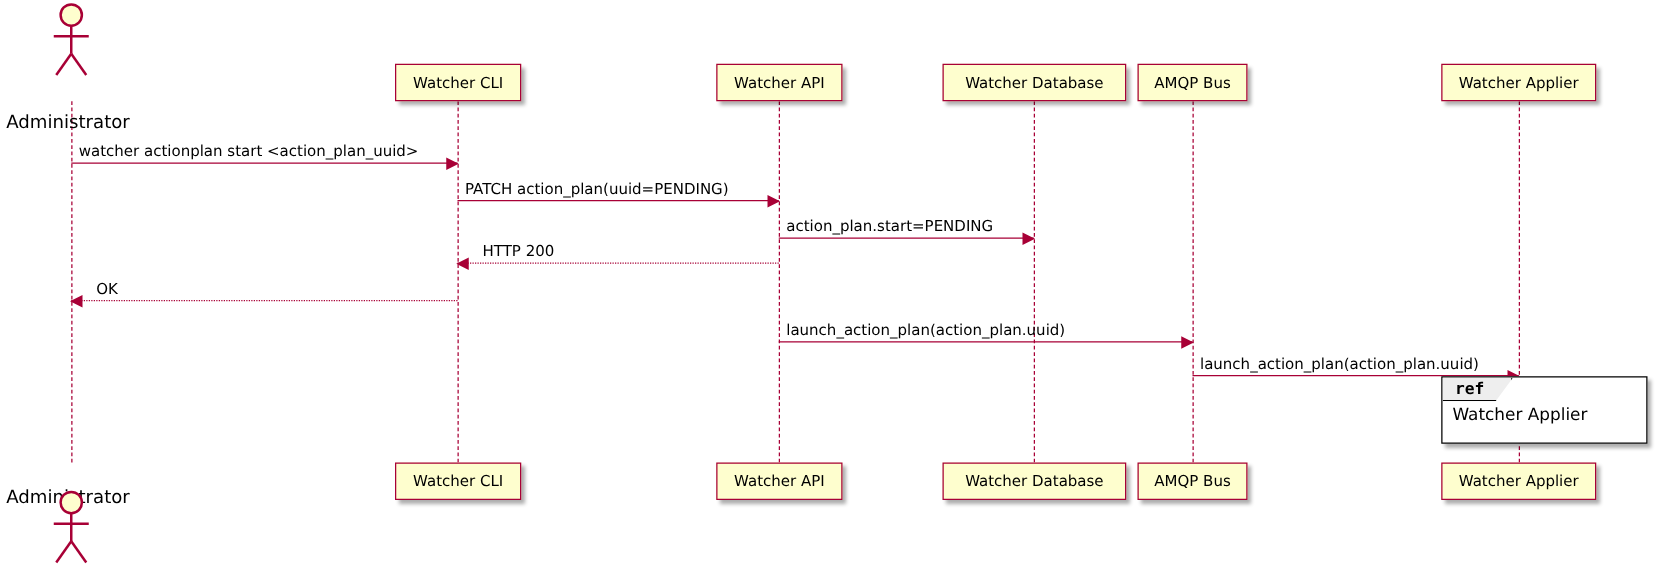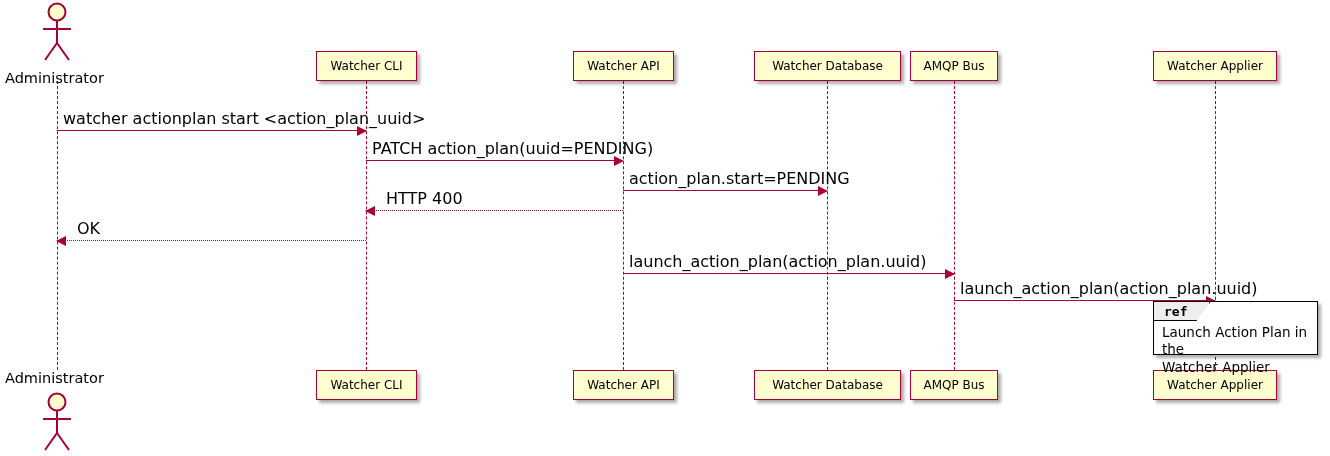--- a/index.html
+++ b/index.html
@@ -20,20 +20,21 @@
     box-sizing:border-box;
     height:30px;
   }
 
   
   .actor{position:absolute;width:46px;height:60px;}
   .actor svg{display:block;overflow:visible;}
   .actor-label{
     position:absolute;font-size:14.5px;color:#000000;white-space:nowrap;
     line-height:1;
+    margin-top:20px;
   }
 
   
   .lifeline{
     position:absolute;width:0;
     border-left:1.5px dashed #A80036;
   }
 
   
   .msg{position:absolute;height:0;}
@@ -44,21 +45,21 @@
   .msg.dotted .line{border-top:1.5px dotted #A80036;}
   .msg .head{
     position:absolute;top:-4.5px;width:0;height:0;
     border-top:5px solid transparent;
     border-bottom:5px solid transparent;
   }
   .msg.right .head{right:-1px;border-left:10px solid #A80036;}
   .msg.left  .head{left:-1px;border-right:10px solid #A80036;}
   .msg .label{
     position:absolute;bottom:3px;
-    font-size:16px;color:#000000;white-space:nowrap;line-height:1;
+    font-size:12px;color:#000000;white-space:nowrap;line-height:1;
   }
   .msg.right .label{left:6px;}
   .msg.left  .label{left:20px;}
 
   
   .ref{
     position:absolute;
     background:#FFFFFF;
     border:1.5px solid #000000;
     box-shadow:3px 3px 3px rgba(0,0,0,0.32);
@@ -143,21 +144,21 @@
         <div class="label">PATCH action_plan(uuid=PENDING)</div>
       </div>
       <div class="msg right" style="left: 623px; top: 190px; width: 204px;">
         <div class="line"></div>
         <div class="head"></div>
         <div class="label">action_plan.start=PENDING</div>
       </div>
       <div class="msg dotted left" style="left: 366px; top: 210px; width: 257px;">
         <div class="line"></div>
         <div class="head"></div>
-        <div class="label">HTTP 400</div>
+        <div class="label">HTTP 200</div>
       </div>
       <div class="msg dotted left" style="left: 57px; top: 240px; width: 309px;">
         <div class="line"></div>
         <div class="head"></div>
         <div class="label">OK</div>
       </div>
       <div class="msg right" style="left: 623px; top: 273px; width: 331px;">
         <div class="line"></div>
         <div class="head"></div>
         <div class="label">launch_action_plan(action_plan.uuid)</div>
@@ -165,17 +166,16 @@
       <div class="msg right" style="left: 954px; top: 300px; width: 261px;">
         <div class="line"></div>
         <div class="head"></div>
         <div class="label">launch_action_plan(action_plan.uuid)</div>
       </div>
     </div>
 
   <div class="ref" id="ref-frag" style="left: 1153px; top: 301px; width: 165px; height: 54px;">
     <div class="ref-tab">ref</div>
     <div class="ref-body">
-      <div>Launch Action Plan in the</div>
       <div>Watcher Applier</div>
     </div>
   </div>
 </div>
 
 </body></html>

